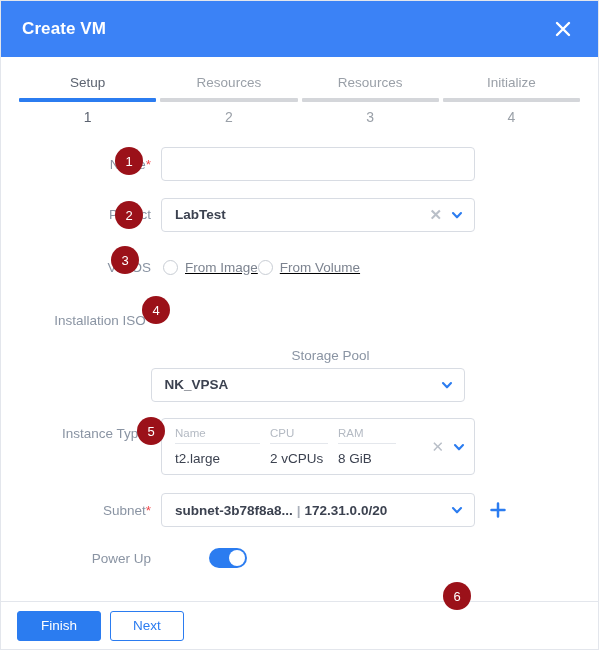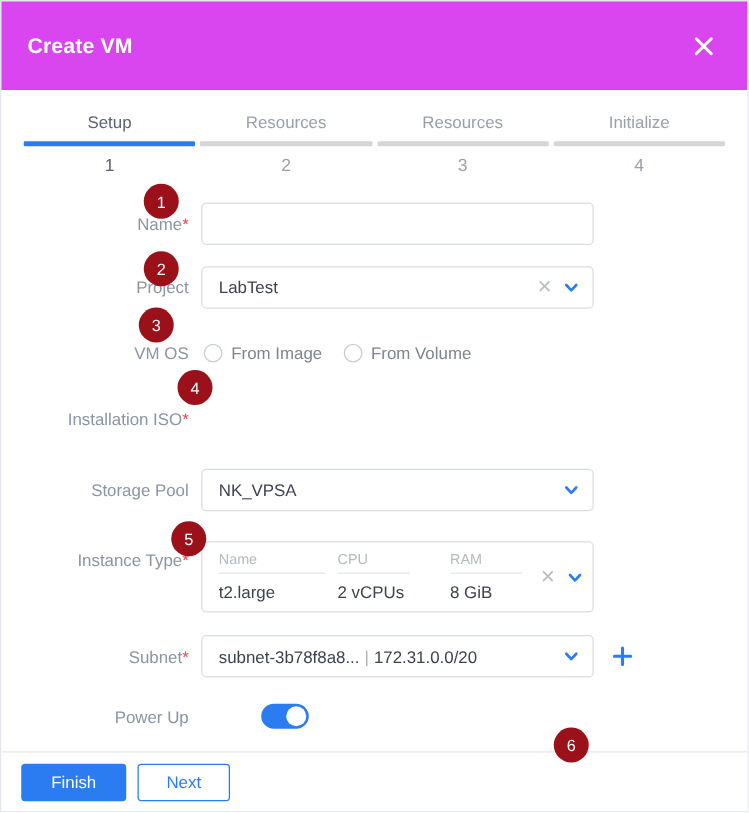--- a/index.html
+++ b/index.html
@@ -16,22 +16,22 @@
     position: relative;
     width: 599px;
     height: 650px;
     background: #ffffff;
     border: 1px solid #e3e6ec;
     overflow: hidden;
   }
 
   
   .titlebar {
-    height: 71px;
-    background: #d946ef;
+    height: 56px;
+    background: #3b82f6;
     display: flex;
     align-items: center;
     justify-content: space-between;
     padding: 0 20px 0 21px;
   }
   .titlebar-title {
     color: #ffffff;
     font-size: 17px;
     font-weight: bold;
     letter-spacing: .1px;
@@ -105,20 +105,21 @@
     height: 34px;
     border: 1px solid #d8dce3;
     border-radius: 4px;
     background: #ffffff;
     display: flex;
     align-items: center;
     padding: 0 10px 0 13px;
     font-size: 13.5px;
     color: #3c4250;
     cursor: pointer;
+    font-weight: bold;
   }
   .field.input-empty { cursor: text; }
   .field .val { flex: 1; overflow: hidden; white-space: nowrap; }
   .field .sep { color: #aab0ba; padding: 0 4px; }
 
   .clear-x {
     color: #b9bfc8;
     font-size: 15px;
     padding: 0 8px 0 4px;
     cursor: pointer;
@@ -127,21 +128,21 @@
   .caret { display: flex; align-items: center; cursor: pointer; }
 
   .plus-btn {
     margin-left: 14px;
     cursor: pointer;
     display: flex;
     align-items: center;
   }
 
   
-  .radios { display: flex; align-items: center; gap: 17px; padding-left: 2px; }
+  .radios { display: flex; align-items: center; padding-left: 2px; text-decoration: underline; }
   .radio { display: flex; align-items: center; cursor: pointer; }
   .radio-mark {
     width: 15px; height: 15px;
     border: 1.6px solid #c8cdd4;
     border-radius: 50%;
     margin-right: 7px;
     position: relative;
     flex: none;
   }
   .radio.sel .radio-mark { border-color: #2b7cf0; border-width: 2px; }
@@ -164,21 +165,21 @@
     background: #fff;
     display: flex;
     align-items: center;
     padding: 8px 8px 8px 13px;
     cursor: pointer;
   }
   .tf-cols { flex: 1; display: flex; }
   .tf-col { flex: none; }
   .tf-col.c-name { width: 95px; }
   .tf-col.c-cpu  { width: 68px; }
-  .tf-col.c-ram  { width: 68px; margin-left: 22px; }
+  .tf-col.c-ram  { width: 68px; }
   .tf-head {
     font-size: 11.5px;
     color: #b4bac3;
     padding-bottom: 4px;
     border-bottom: 1px solid #e4e7ec;
     margin-right: 10px;
     white-space: nowrap;
   }
   .tf-cell {
     font-size: 13.5px;
@@ -322,21 +323,21 @@
             <span class="radio-label">From Volume</span>
           </div>
         </div>
       </div>
     </div>
 
     <div class="row" style="height:56px;">
       <div class="label"><span>Installation ISO</span><span class="req">*</span></div>
     </div>
 
-    <div class="row" style="height:58px;">
+    <div class="row" style="height:58px;flex-direction:column;">
       <div class="label">Storage Pool</div>
       <div class="control">
         <div class="field">
           <span class="val">NK_VPSA</span>
           <span class="caret">
             <svg width="14" height="14" viewBox="0 0 14 14" aria-hidden="true">
                 <path d="M3 5 L7 9.3 L11 5" stroke="#2b7cf0" stroke-width="2.1" fill="none" stroke-linecap="round" stroke-linejoin="round"></path>
               </svg>
           </span>
         </div>

